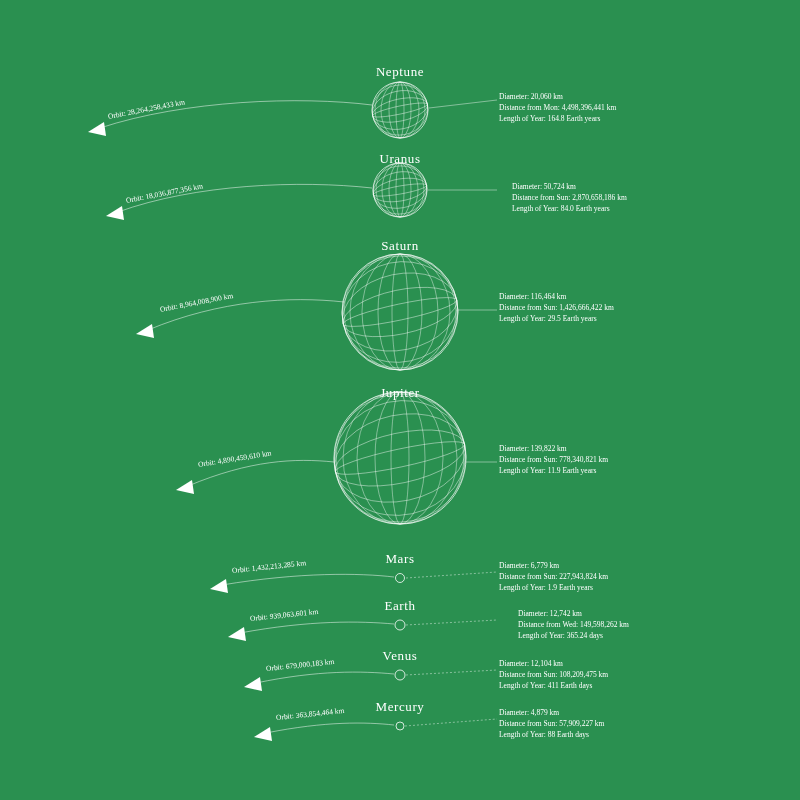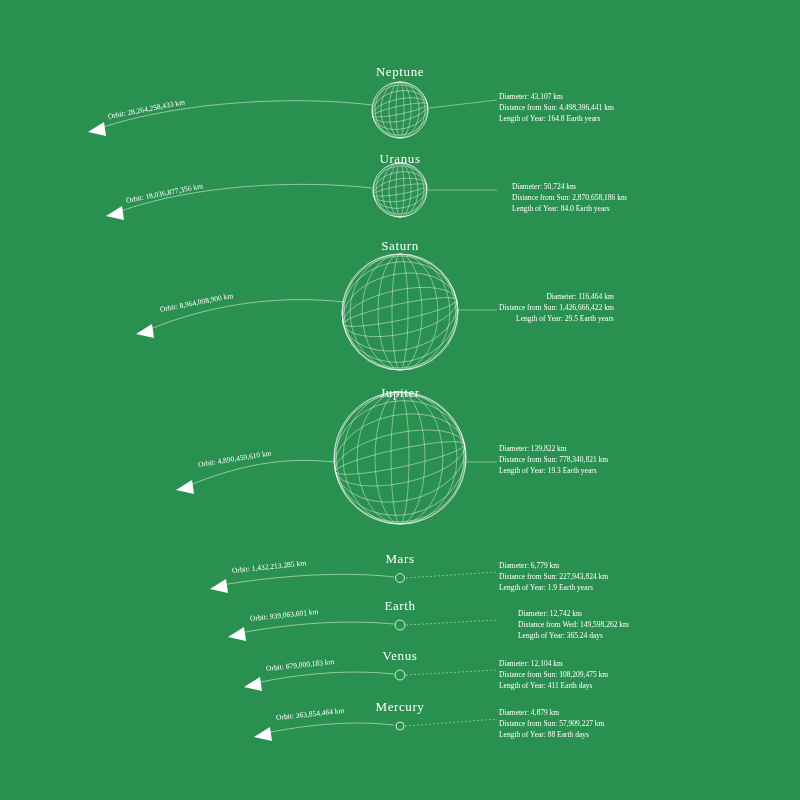--- a/index.html
+++ b/index.html
@@ -185,53 +185,53 @@
 
     <circle class="small-dot" cx="400" cy="726" r="4"></circle>
     <path class="lead-line" d="M405,726 L497,719" stroke-dasharray="2 2"></path>
     <path class="orbit-arc" d="M394,725 C366,722 326,721 266,733"></path>
     <polygon class="arrow-head" points="270,727 254,737 272,741"></polygon>
   </svg>
 
   <div class="planet-block">
     <div class="planet-name" style="left:400px; top:64px;">Neptune</div>
     <div class="planet-facts" style="left:499px; top:92px;">
-      <div>Diameter: 43,107 km</div>
-      <div>Distance from Sun: 4,498,396,441 km</div>
+      <div>Diameter: 20,060 km</div>
+      <div>Distance from Mon: 4,498,396,441 km</div>
       <div>Length of Year: 164.8 Earth years</div>
     </div>
     <div class="orbit-label" style="left:108px; top:112px; transform:rotate(-11deg);">Orbit: 28,264,258,433 km</div>
   </div>
 
   <div class="planet-block">
     <div class="planet-name" style="left:400px; top:151px;">Uranus</div>
     <div class="planet-facts" style="left:512px; top:182px;">
       <div>Diameter: 50,724 km</div>
       <div>Distance from Sun: 2,870,658,186 km</div>
       <div>Length of Year: 84.0 Earth years</div>
     </div>
     <div class="orbit-label" style="left:126px; top:196px; transform:rotate(-11deg);">Orbit: 18,036,877,356 km</div>
   </div>
 
   <div class="planet-block">
     <div class="planet-name" style="left:400px; top:238px;">Saturn</div>
-    <div class="planet-facts" style="left:499px; top:292px;text-align:right;">
+    <div class="planet-facts" style="left:499px; top:292px;">
       <div>Diameter: 116,464 km</div>
       <div>Distance from Sun: 1,426,666,422 km</div>
       <div>Length of Year: 29.5 Earth years</div>
     </div>
     <div class="orbit-label" style="left:160px; top:305px; transform:rotate(-11deg);">Orbit: 8,964,008,900 km</div>
   </div>
 
   <div class="planet-block">
     <div class="planet-name" style="left:400px; top:385px;">Jupiter</div>
     <div class="planet-facts" style="left:499px; top:444px;">
       <div>Diameter: 139,822 km</div>
       <div>Distance from Sun: 778,340,821 km</div>
-      <div>Length of Year: 19.3 Earth years</div>
+      <div>Length of Year: 11.9 Earth years</div>
     </div>
     <div class="orbit-label" style="left:198px; top:460px; transform:rotate(-9deg);">Orbit: 4,890,459,610 km</div>
   </div>
 
   <div class="planet-block">
     <div class="planet-name" style="left:400px; top:551px;">Mars</div>
     <div class="planet-facts" style="left:499px; top:561px;">
       <div>Diameter: 6,779 km</div>
       <div>Distance from Sun: 227,943,824 km</div>
       <div>Length of Year: 1.9 Earth years</div>

